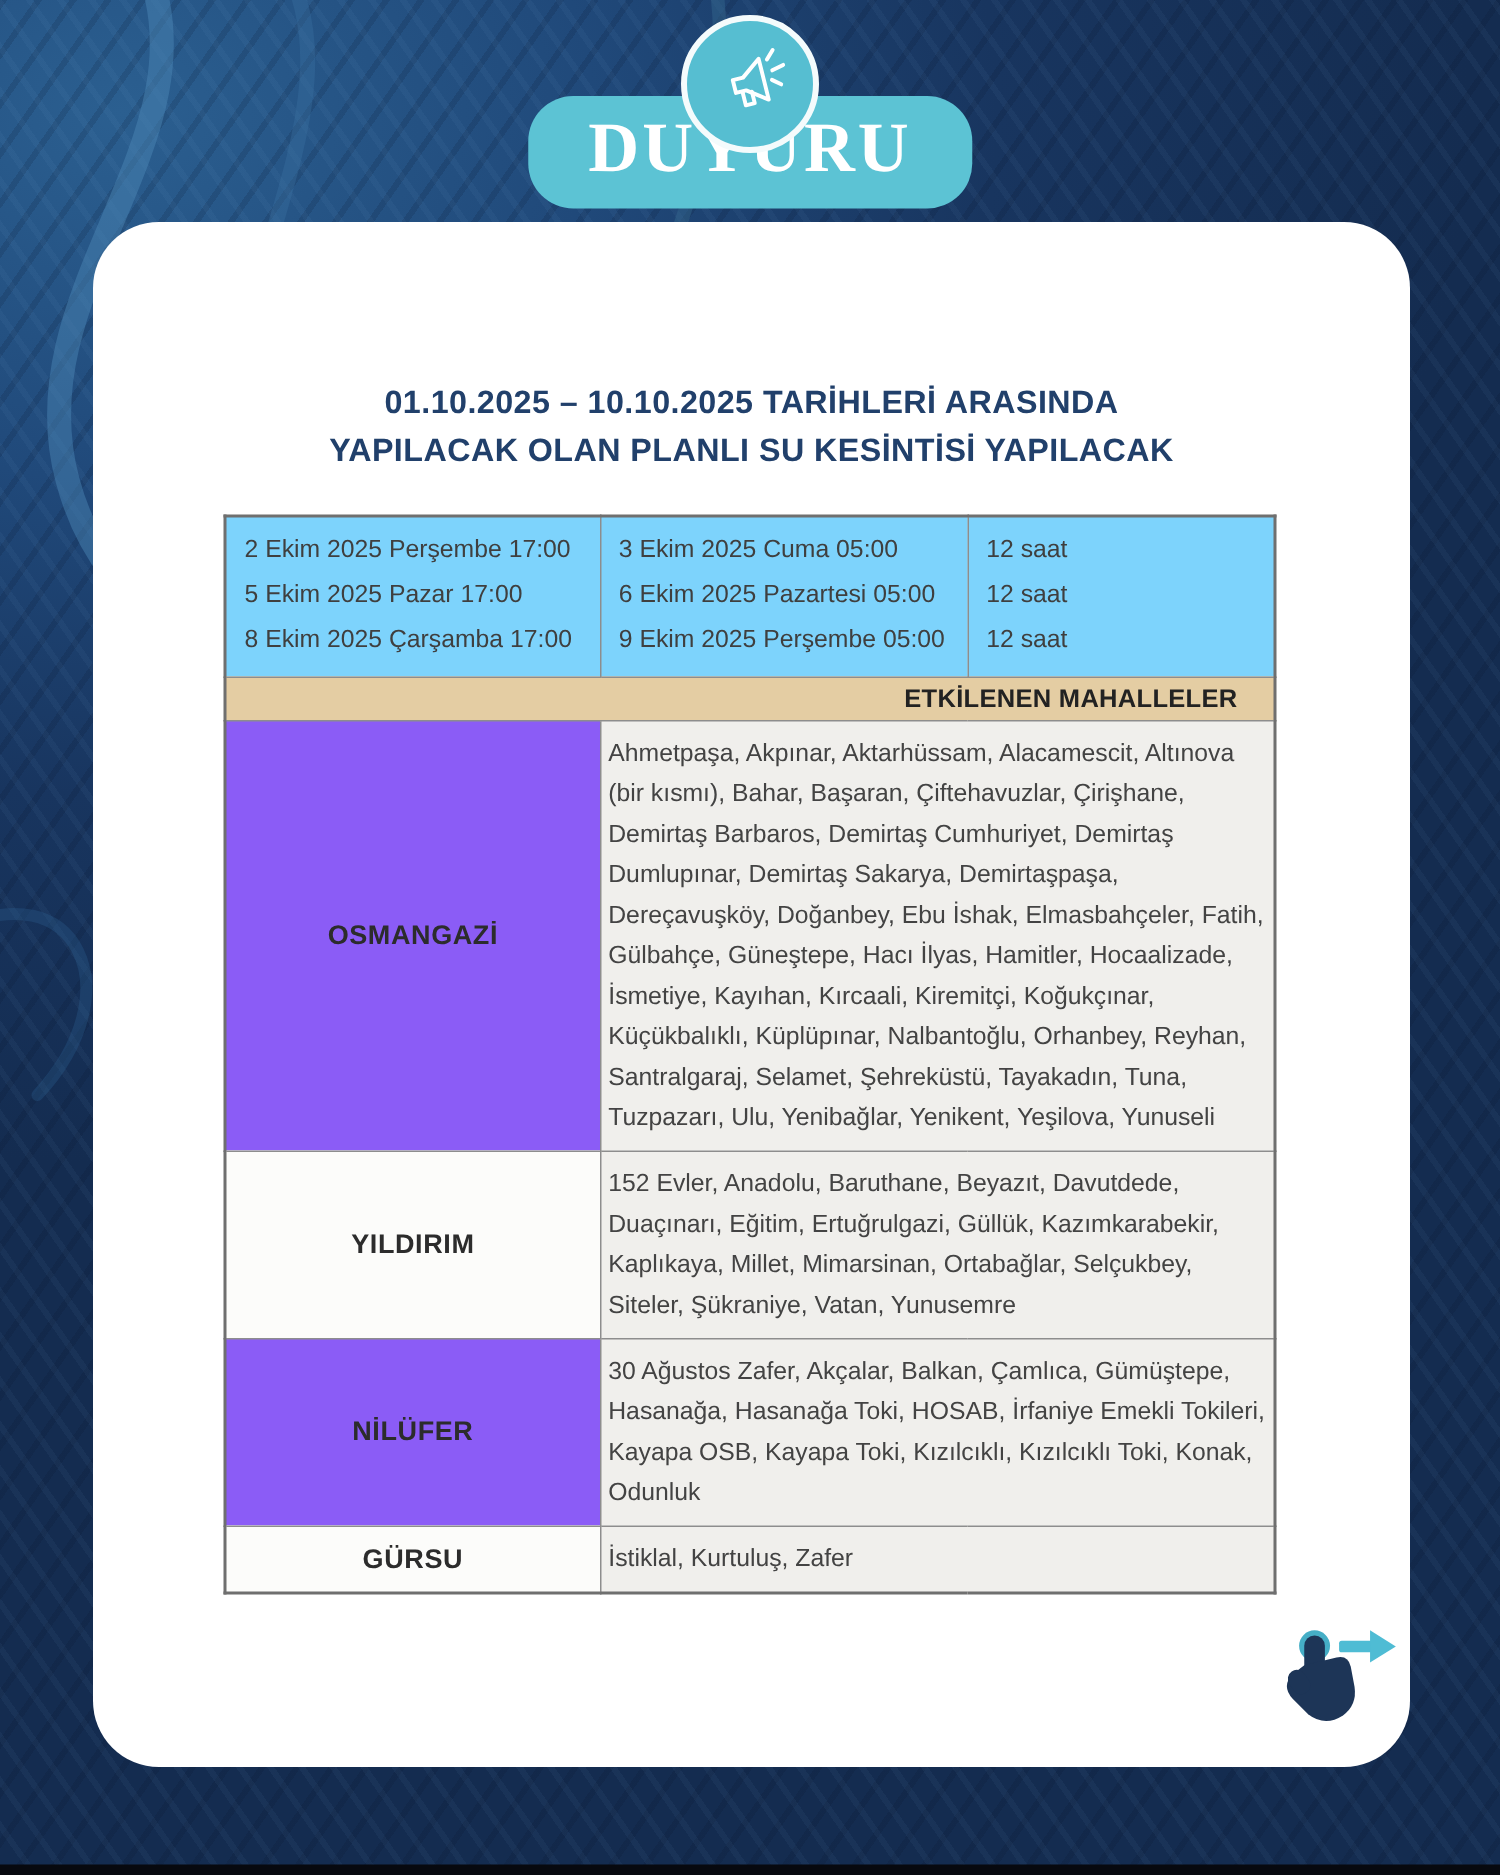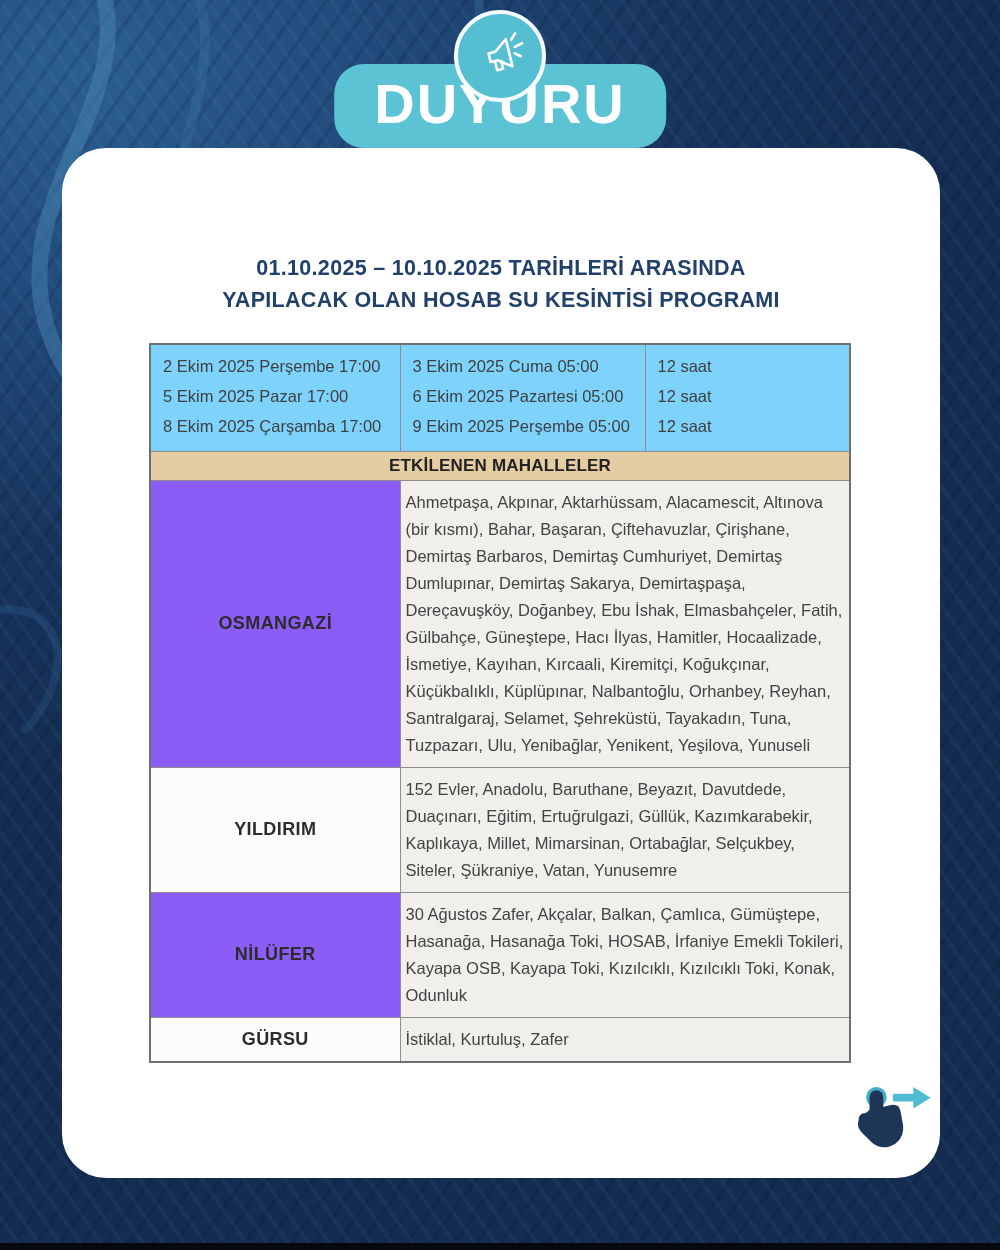--- a/index.html
+++ b/index.html
@@ -26,21 +26,21 @@
     width:84px;height:84px;border-radius:50%;
     background:#56bed1;border:4px solid #f4fbfc;z-index:4;
     display:flex;align-items:center;justify-content:center;
   }
   .badge{
     position:absolute;left:50%;top:64px;transform:translateX(-50%);
     background:#5cc3d4;border-radius:30px;padding:12px 40px 16px;
     z-index:3;
   }
   .badge-label{
-    color:#ffffff;font-size:56px;font-weight:800;letter-spacing:2px;line-height:1;
+    color:#ffffff;font-size:47px;font-weight:800;letter-spacing:2px;line-height:1;font-family:Liberation Serif, serif;
   }
 
   
   .title{
     margin:104px 60px 0;text-align:center;
     color:#21406b;font-size:21.5px;font-weight:700;line-height:1.5;letter-spacing:.3px;
   }
 
   
   .tbl-wrap{margin:26px 0 0 87px;}
@@ -48,22 +48,22 @@
   td,th{border:1.6px solid #8d8d8d;box-sizing:border-box;}
   th{
     background:#e4cda3;color:#222222;text-align:left;
     font-size:17.5px;font-weight:700;padding:9px 12px;letter-spacing:.2px;
   }
   tr.dates td{
     vertical-align:top;background:#7dd3fc;color:#3f3f3f;
     font-size:16.5px;padding:6px 12px 10px;line-height:30px;
   }
   tr.affected td{
-    background:#e4cda3;color:#222222;text-align:center;
-    font-weight:700;font-size:17px;padding:4px 6px;letter-spacing:.2px;
+    background:#e4cda3;color:#222222;text-align:right;
+    font-weight:700;font-size:17px;padding:4px 24px;letter-spacing:.2px;
   }
   td.dname{
     text-align:center;vertical-align:middle;font-weight:700;font-size:18px;
     color:#2c2c2c;letter-spacing:.4px;
   }
   tr.alt-cream td.dname{background:#8b5cf6;}
   tr.alt-white td.dname{background:#fcfcfa;margin-top:35px;}
   td.dlist{
     background:#f0efec;color:#434343;font-size:16.5px;
     line-height:27px;padding:8px 5px;vertical-align:middle;
@@ -95,21 +95,21 @@
 </div>
 
 <div class="badge">
   <span class="badge-label">DUYURU</span>
 </div>
 
 <div class="card">
 
   <div class="title">
     <div>01.10.2025 – 10.10.2025 TARİHLERİ ARASINDA</div>
-    <div>YAPILACAK OLAN HOSAB SU KESİNTİSİ PROGRAMI</div>
+    <div>YAPILACAK OLAN PLANLI SU KESİNTİSİ YAPILACAK</div>
   </div>
 
   <div class="tbl-wrap">
     <table>
       <colgroup>
           <col style="width:250px">
           <col style="width:245px">
           <col style="width:205px">
         </colgroup>
 

